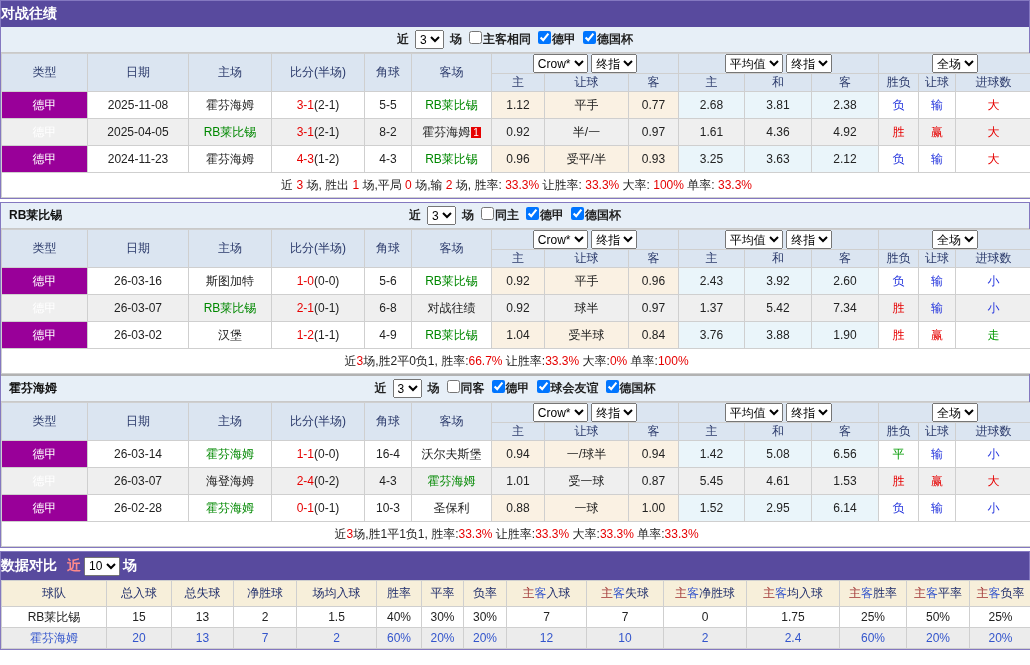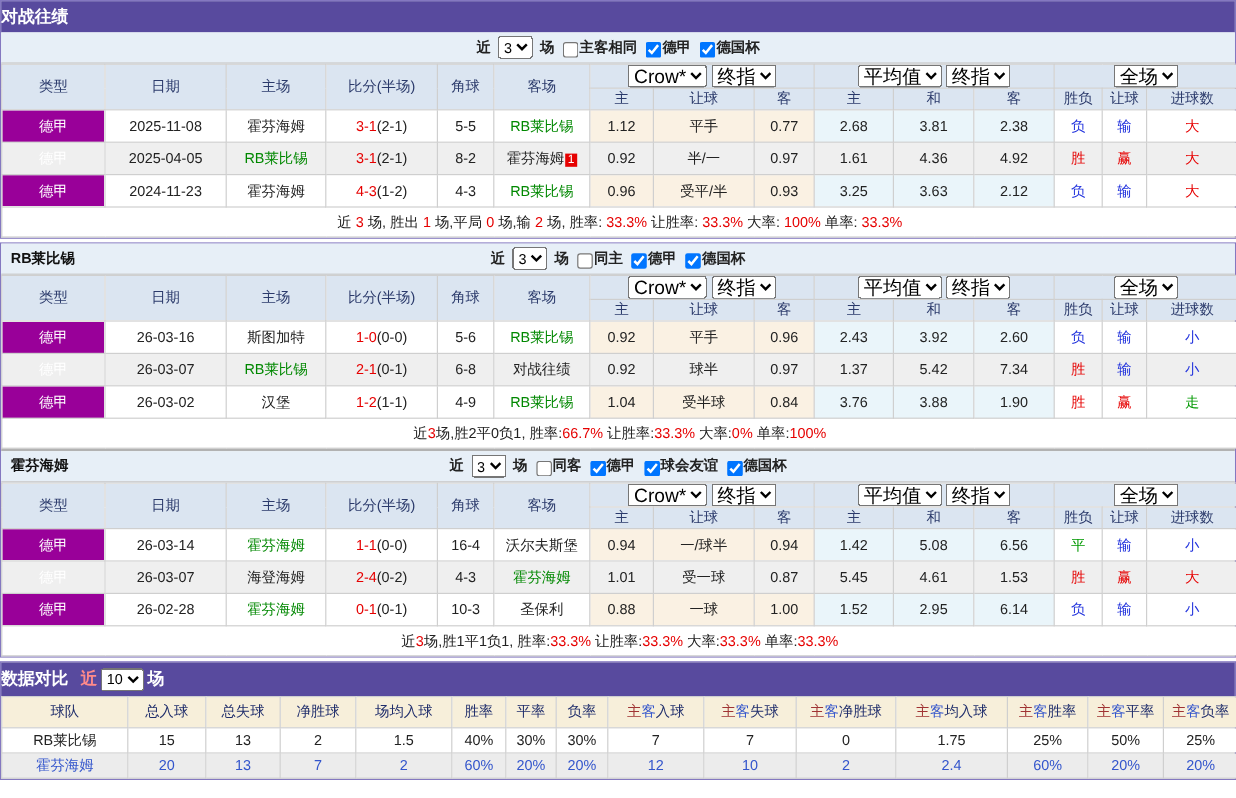--- a/index.html
+++ b/index.html
@@ -2,28 +2,28 @@
 <html><head>
 <meta charset="utf-8">
 <style>
   *{margin:0;padding:0;box-sizing:border-box}
   html,body{background:#fff}
   body{width:1030px;font-family:"Liberation Sans","DejaVu Sans",sans-serif;font-size:12px;color:#222}
   .block{border:1px solid #8478c0;border-top:none;margin-bottom:3px}
   .titlebar{background:#584a9e;color:#fff;height:26px;display:flex;align-items:center;font-size:14px;font-weight:bold;position:relative}
   .titlebar.tall{height:30px}
   .controls{height:26px;background:#e7eff7;display:flex;align-items:center;justify-content:center;gap:3px;border-bottom:1px solid #c9c9c9;position:relative}
-  .controls label{display:flex;align-items:flex-end;cursor:pointer}
+  .controls label{display:flex;align-items:flex-start;cursor:pointer}
   .controls input{margin:0 1px 0 4px}
   .controls select{font-size:12px;height:19px;margin:0 3px}
   .team-label{position:absolute;left:8px;font-weight:bold;color:#111}
   table{width:100%;border-collapse:collapse;table-layout:fixed}
   th,td{border:1px solid #cfcfcf;text-align:center;white-space:nowrap;overflow:hidden}
   thead th{background:#dbe5f1;color:#2b3a6b;font-weight:normal;height:18px;font-size:12px}
-  thead th.grp select{font-size:16px;height:19px}
+  thead th.grp select{font-size:12px;height:19px}
   tbody td{height:27px;background:#fff}
   tbody tr.alt td{background:#efefef}
   tbody td:nth-child(7),tbody td:nth-child(8),tbody td:nth-child(9){background:#faf1e3}
   tbody td:nth-child(10),tbody td:nth-child(11),tbody td:nth-child(12){background:#eaf5fa}
   tbody td:first-child{background:#990099;color:#fff}
   tfoot td{height:25px;border:1px solid #cfcfcf;background:#fff}
   .sum span:nth-child(even){color:#e60000}
   .tg{color:#008800}
   .sc{color:#e60000}
   .red{color:#e60000}

